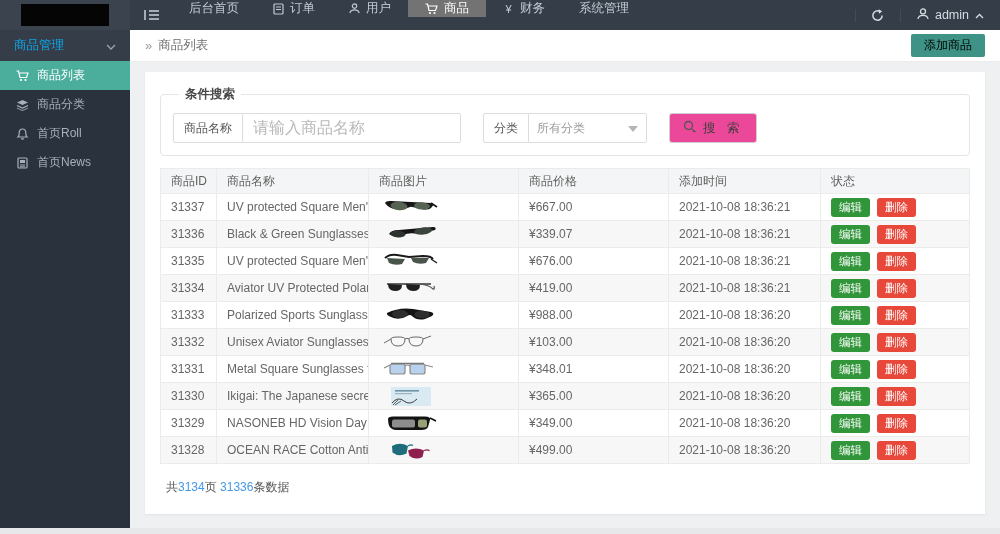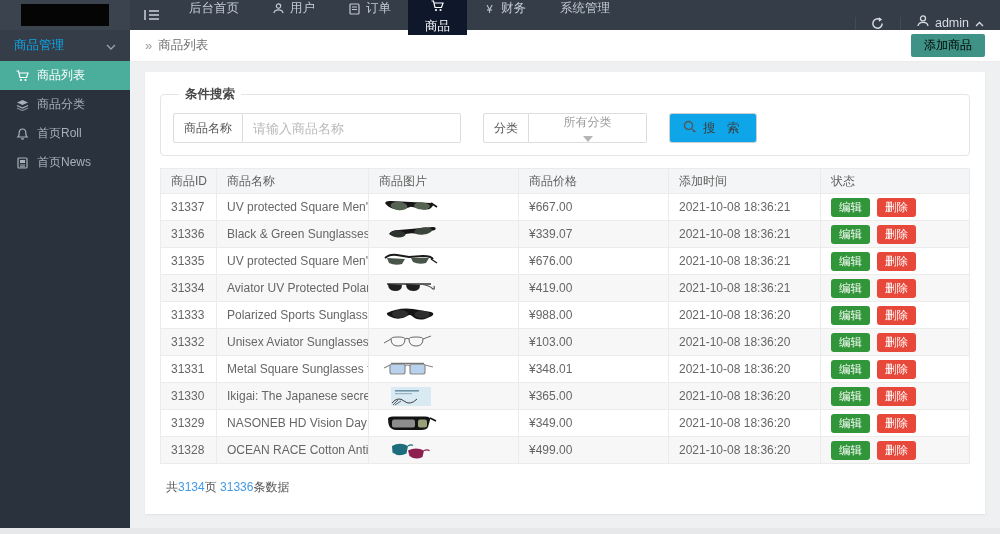--- a/index.html
+++ b/index.html
@@ -6,23 +6,23 @@
   html,body { width:1000px; height:534px; overflow:hidden; }
   body { font-family:"Liberation Sans","DejaVu Sans",sans-serif; background:#eef0f1; position:relative; font-size:12px; }
 
   
   .topbar { position:absolute; left:0; top:0; width:1000px; height:30px; background:#353d48; display:flex; align-items:stretch; z-index:5; }
   .logo-area { width:130px; height:30px; background:#3a434e; display:flex; align-items:center; justify-content:center; flex:0 0 130px; }
   .logo-box { width:88px; height:22px; background:#050505; }
   .nav-toggle { width:42px; display:flex; align-items:center; justify-content:center; cursor:pointer; }
   .topnav { display:flex; align-items:flex-start; }
   .topnav-item { display:flex; align-items:center; gap:6px; padding:0 17px; color:#c3cad2; font-size:12.5px; cursor:pointer; }
-  .topnav-item.active { background:#0f172a; color:#fff;flex-direction:column; }
+  .topnav-item.active { background:#737373; color:#fff; }
   .topnav-item svg { display:block; }
-  .topbar-right { margin-left:auto; display:flex; align-items:flex-end;padding-left:36px; }
+  .topbar-right { margin-left:auto; display:flex; align-items:center;padding-left:36px; }
   .tb-refresh { width:46px; display:flex; align-items:center; justify-content:center; border-left:1px solid #414a56; border-right:1px solid #414a56; cursor:pointer; }
   .tb-user { display:flex; align-items:center; gap:6px; padding:0 16px; color:#d6dce2; font-size:12.5px; cursor:pointer; }
 
   
   .sidebar { position:absolute; left:0; top:30px; width:130px; height:498px; background:#2a333d; z-index:4; }
   .side-group { height:31px; background:#353d48; display:flex; align-items:center; padding:0 14px; color:#0ea5e9; font-size:12.5px; cursor:pointer; }
   .side-group .grp-label { flex:1; }
   .side-item { height:29px; display:flex; align-items:center; gap:8px; padding:0 16px; color:#a7b1ba; font-size:12px; cursor:pointer; }
   .side-item.active { background:#4bae9d; color:#fff; }
   .side-item svg { flex:0 0 13px; }
@@ -35,24 +35,24 @@
 
   .content { padding:10px 15px 0 15px; }
   .card { background:#fff; min-height:423px; box-shadow:0 1px 2px rgba(0,0,0,.06); padding:14px 15px 18px 15px; }
 
   
   fieldset.search { border:1px solid #e5e5e5; border-radius:4px; padding:10px 12px 12px 12px; }
   fieldset.search legend { font-size:12.5px; font-weight:bold; color:#4a4a4a; padding:0 6px; margin-left:6px; }
   .search-row { display:flex; align-items:center; gap:22px; }
   .igroup { display:flex; align-items:stretch; height:30px; }
   .iaddon { border:1px solid #dcdcdc; background:#fff; display:flex; align-items:center; padding:0 10px; font-size:12px; color:#555; border-radius:2px 0 0 2px; white-space:nowrap; }
-  .itext { border:1px solid #dcdcdc; border-left:none; width:218px; padding:4px 10px; font-size:13px; color:#555; border-radius:0 2px 2px 0; font-family:inherit; outline:none; }
+  .itext { border:1px solid #dcdcdc; border-left:none; width:218px; padding:4px 10px; font-size:16px; color:#555; border-radius:0 2px 2px 0; font-family:inherit; outline:none; }
   .itext::placeholder { color:#b9b9b9; }
-  .iselect { border:1px solid #dcdcdc; border-left:none; width:118px; display:flex; align-items:center; padding:0 8px; color:#9a9a9a; font-size:12px; cursor:pointer; border-radius:0 2px 2px 0; justify-content:space-between;flex-direction:column; }
-  .search-btn { height:30px; border:1px solid #cfcfcf; background:#0ea5e9; border-radius:3px; display:flex; align-items:center; gap:7px; padding:0 13px; font-size:12.5px; color:#3e3e3e; letter-spacing:4px; cursor:pointer; font-family:inherit; }
+  .iselect { border:1px solid #dcdcdc; border-left:none; width:118px; display:flex; align-items:center; padding:0 8px; color:#9a9a9a; font-size:12px; cursor:pointer; border-radius:0 2px 2px 0; justify-content:space-between; }
+  .search-btn { height:30px; border:1px solid #cfcfcf; background:#ec4899; border-radius:3px; display:flex; align-items:center; gap:7px; padding:0 13px; font-size:12.5px; color:#3e3e3e; letter-spacing:4px; cursor:pointer; font-family:inherit; }
 
   
   table.goods { margin-top:12px; width:100%; border-collapse:collapse; table-layout:fixed; font-size:12px; color:#666; }
   table.goods th, table.goods td { border:1px solid #ebebeb; padding:2px 10px; text-align:left; font-weight:normal; height:24px; overflow:hidden; white-space:nowrap; }
   table.goods th { background:#f4f5f6; color:#5f5f5f; height:25px; }
   table.goods tr.stripe td { background:#f7f7f7; }
   .col-id{width:56px;} .col-name{width:152px;} .col-img{width:150px;} .col-price{width:150px;} .col-time{width:152px;}
   .act-btn { border:none; border-radius:3px; color:#fff; font-size:11.5px; height:19px; padding:0 8px; margin-right:7px; cursor:pointer; font-family:inherit; }
   .act-edit { background:#319539; }
   .act-del { background:#e8483a; }
@@ -86,36 +86,36 @@
           <line x1="5" y1="10" x2="15" y2="10"></line>
         </g>
       </svg>
   </div>
   <div class="topnav" id="topnav">
       <div class="topnav-item">
         <span>后台首页</span>
       </div>
       <div class="topnav-item">
         <span>
-          <svg width="11" height="11" viewBox="0 0 12 12">
-            <circle cx="6" cy="3.4" r="2.4" fill="none" stroke="currentColor" stroke-width="1.3"></circle>
-            <path d="M1 11 Q1.4 7.4 6 7.4 Q10.6 7.4 11 11" fill="none" stroke="currentColor" stroke-width="1.3"></path>
-          </svg>
-        </span>
-        <span>用户</span>
-      </div>
-      <div class="topnav-item">
-        <span>
           <svg width="11" height="12" viewBox="0 0 11 12">
             <rect x="1" y="1" width="9" height="10" rx="1" fill="none" stroke="currentColor" stroke-width="1.2"></rect>
             <line x1="3" y1="4" x2="8" y2="4" stroke="currentColor"></line>
             <line x1="3" y1="6.5" x2="8" y2="6.5" stroke="currentColor"></line>
           </svg>
         </span>
         <span>订单</span>
+      </div>
+      <div class="topnav-item">
+        <span>
+          <svg width="11" height="11" viewBox="0 0 12 12">
+            <circle cx="6" cy="3.4" r="2.4" fill="none" stroke="currentColor" stroke-width="1.3"></circle>
+            <path d="M1 11 Q1.4 7.4 6 7.4 Q10.6 7.4 11 11" fill="none" stroke="currentColor" stroke-width="1.3"></path>
+          </svg>
+        </span>
+        <span>用户</span>
       </div>
       <div class="topnav-item active">
         <span>
           <svg width="13" height="12" viewBox="0 0 13 12">
             <path d="M0.5 1 H2.5 L4 7.5 H10.5 L12 3 H3" fill="none" stroke="currentColor" stroke-width="1.2"></path>
             <circle cx="5" cy="10" r="1.1" fill="currentColor"></circle>
             <circle cx="9.5" cy="10" r="1.1" fill="currentColor"></circle>
           </svg>
         </span>
         <span>商品</span>

